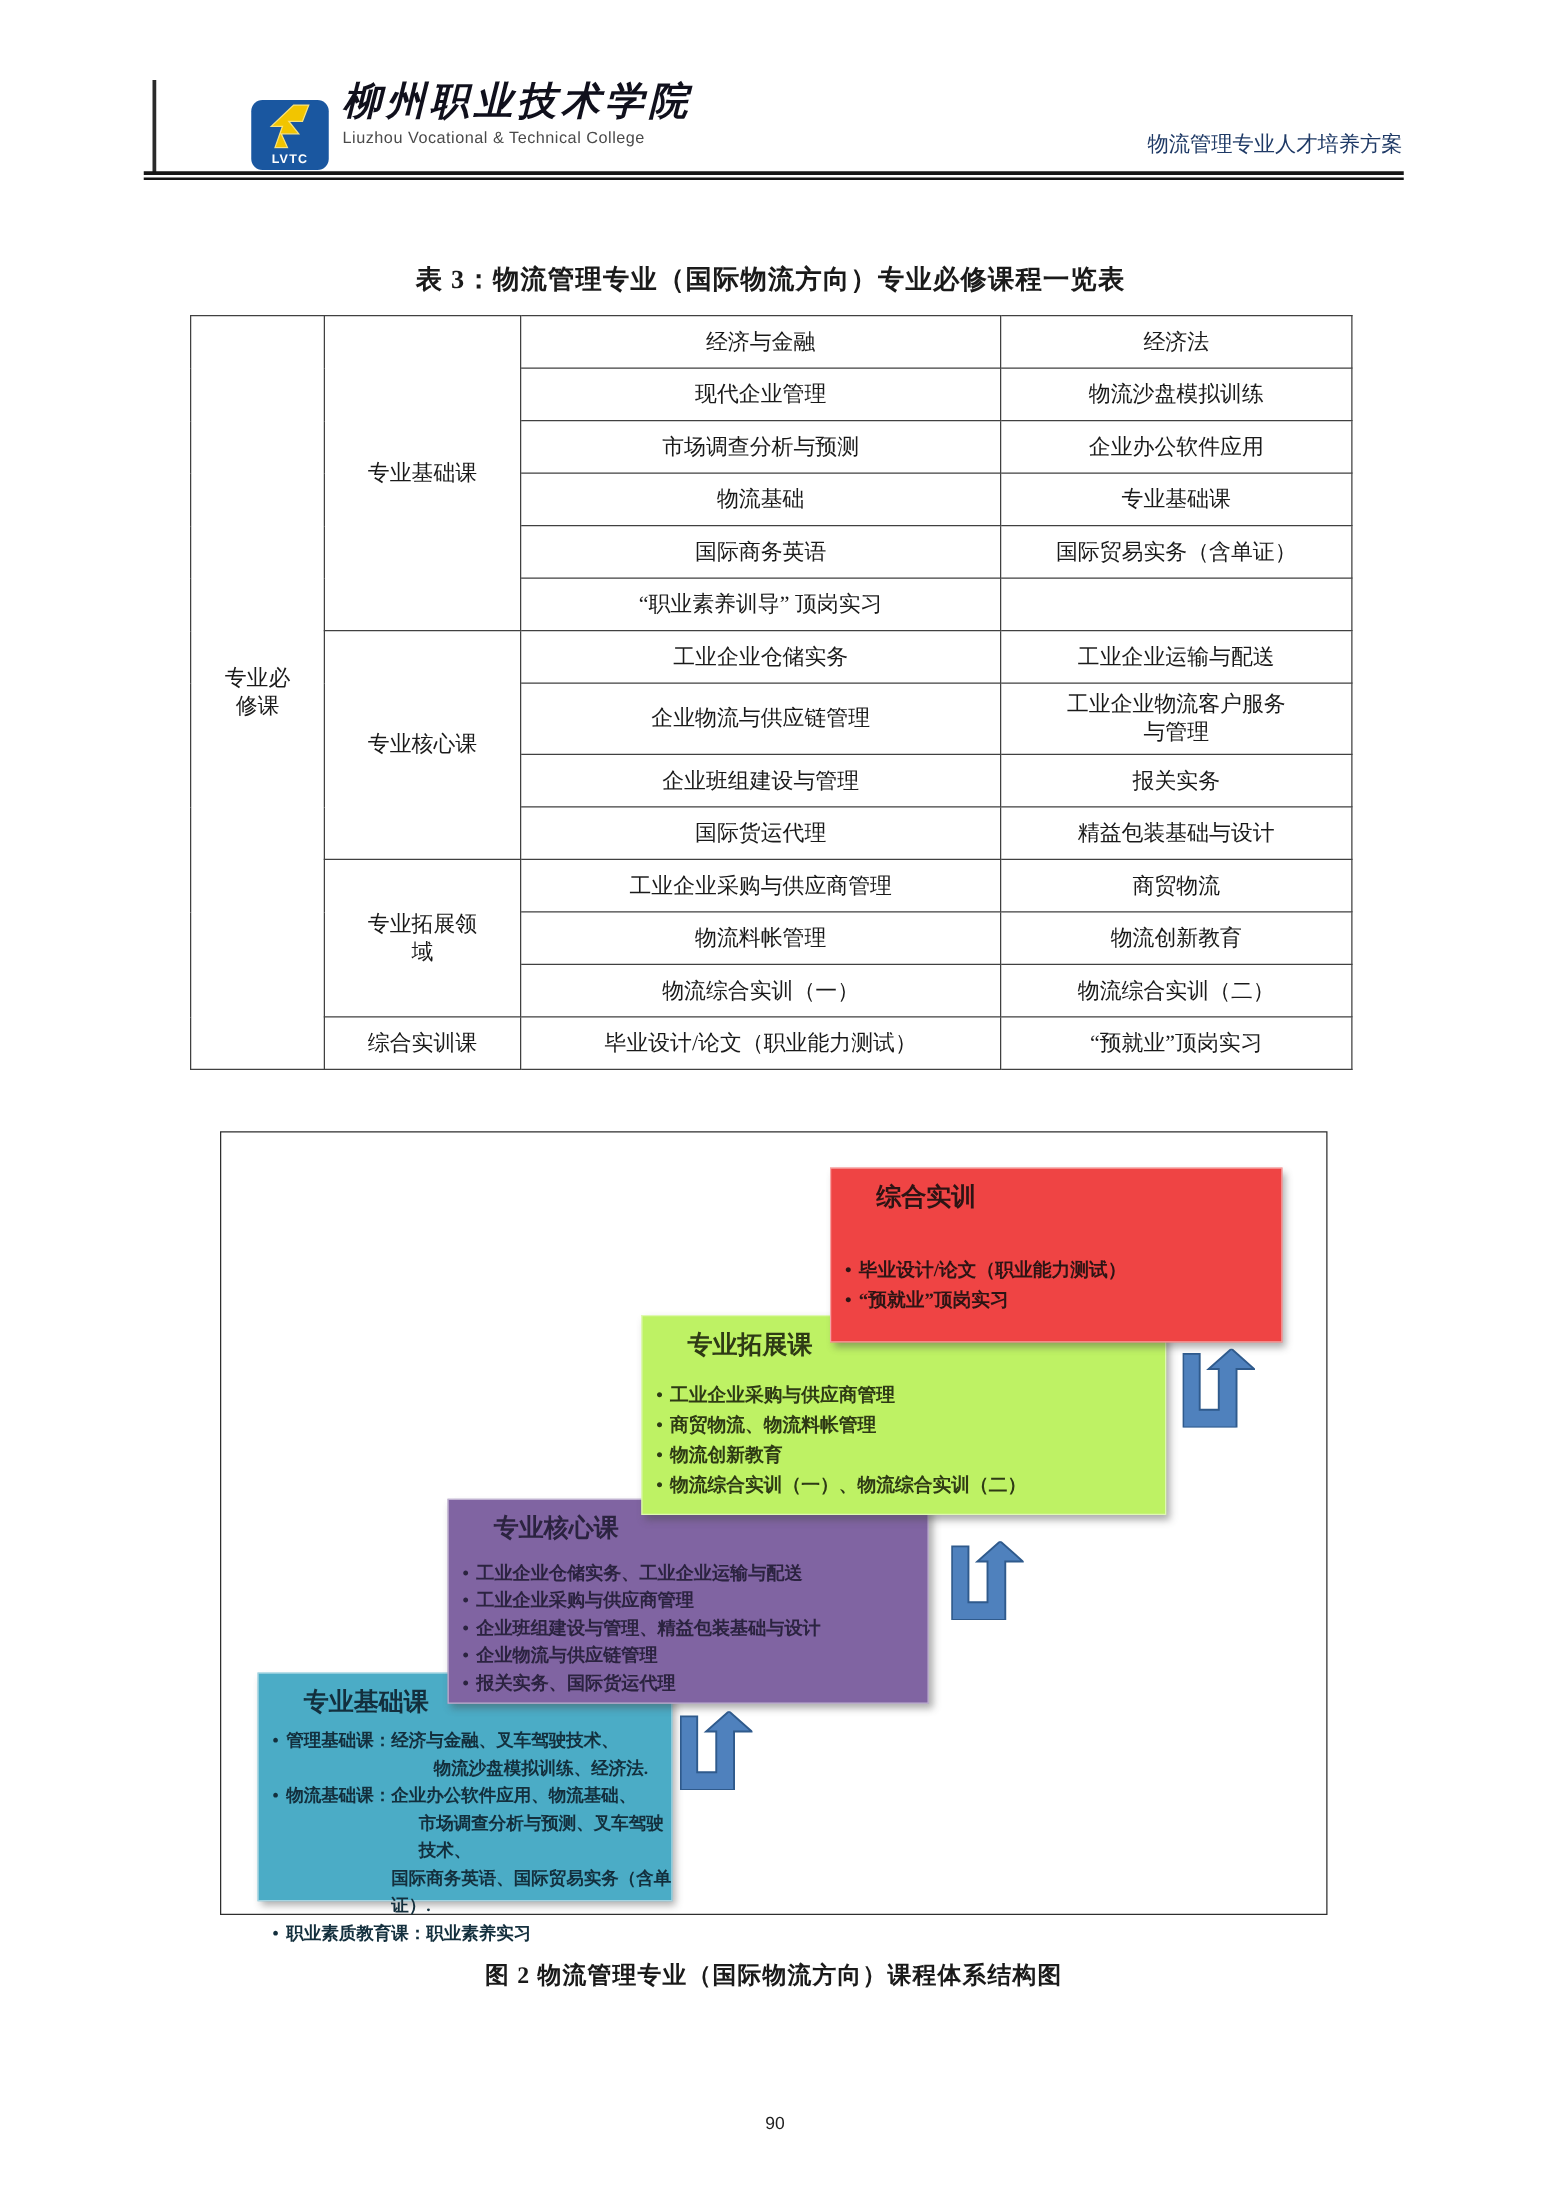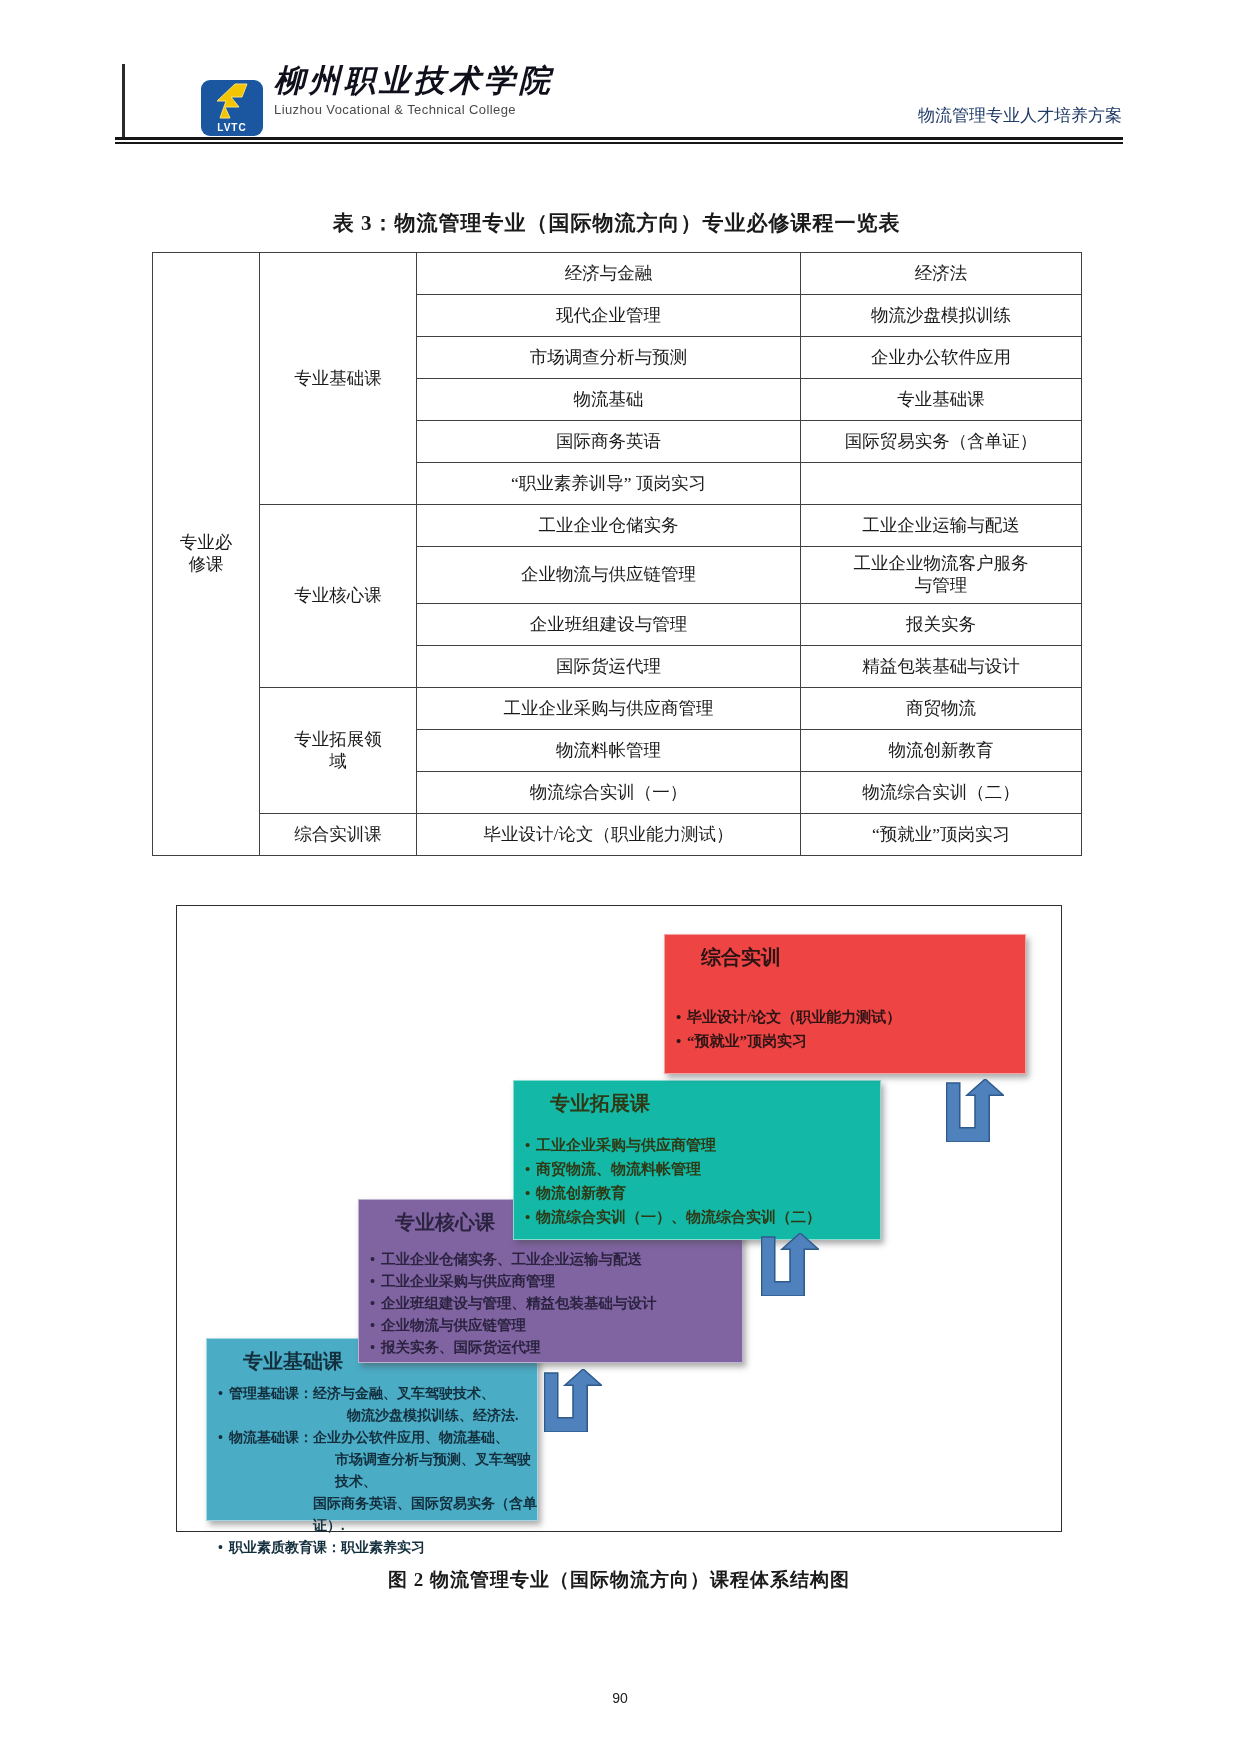--- a/index.html
+++ b/index.html
@@ -35,21 +35,21 @@
   
   .figure { position:absolute; left:176px; top:905px; width:886px; height:627px;
             border:1.5px solid #2e2e2e; background:#ffffff; }
   .fig-box { position:absolute; border:1px solid rgba(255,255,255,0.5);
              box-shadow:3px 4px 6px rgba(70,70,70,0.45); }
   .fig-title { font-size:20px; font-weight:bold; padding:9px 0 0 36px; }
   .fig-line { display:flex; font-weight:600; }
   .dot { width:22px; padding-left:11px; flex:none; }
   .lbl { font-weight:bold; }
   .box-training { left:487px; top:28px;  width:362px; height:140px; background:#ef4444; color:#2d1414; z-index:4; }
-  .box-extension{ left:336px; top:174px; width:368px; height:160px; background:#14b8a6; color:#2e3a15; z-index:3; }
+  .box-extension{ left:336px; top:146px; width:420px; height:160px; background:#bef264; color:#2e3a15; z-index:3; }
   .box-core     { left:181px; top:293px; width:385px; height:164px; background:#8064a2; color:#2b2340; z-index:2; }
   .box-base     { left:29px;  top:432px; width:332px; height:183px; background:#4bacc6; color:#132f3d; z-index:1; }
   .box-training .fig-lines { margin-top:34px; }  .box-training .fig-line { font-size:15px; line-height:24px; }
   .box-extension .fig-lines { margin-top:16px; } .box-extension .fig-line { font-size:15px; line-height:24px; }
   .box-core .fig-lines { margin-top:12px; }      .box-core .fig-line { font-size:14.5px; line-height:22px; }
   .box-base .fig-lines { margin-top:8px; }       .box-base .fig-line { font-size:14px; line-height:22px; }
   .cont1 { padding-left:140px; } .cont2 { padding-left:128px; } .cont3 { padding-left:106px; }
   .arrow { position:absolute; z-index:5; }
   .arrow-a { left:367px; top:463px; } .arrow-b { left:584px; top:327px; } .arrow-c { left:769px; top:173px; }
 

